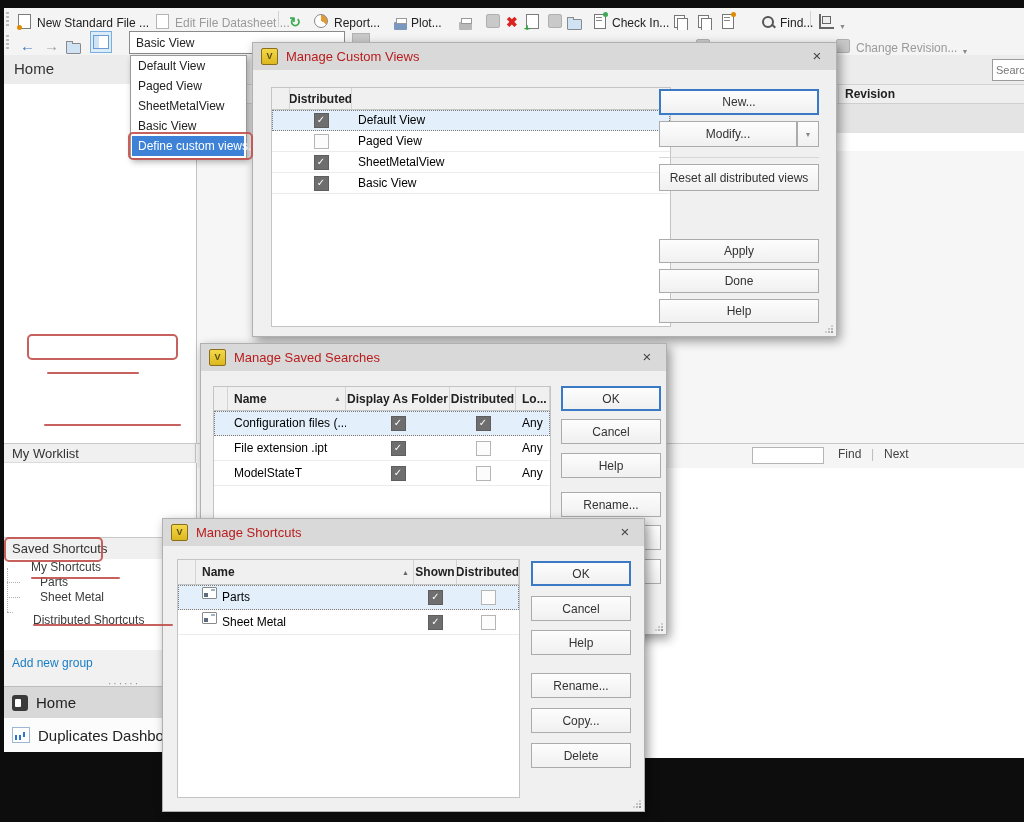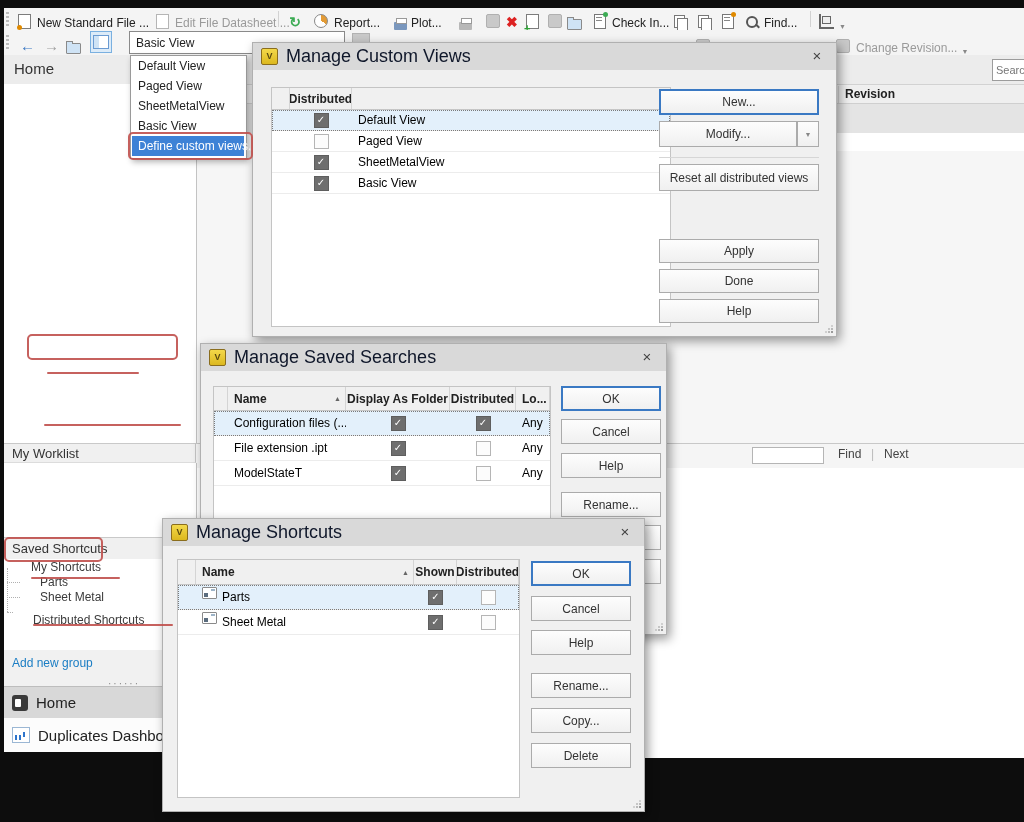--- a/index.html
+++ b/index.html
@@ -84,21 +84,21 @@
   .caret{font-size:7px;color:#888}
   
   #combo{left:129px;top:31px;width:216px;height:23px;background:#fff;border:1px solid #8a8a8a;font-size:12px;color:#222;line-height:23px;padding-left:6px;box-sizing:border-box;z-index:15}
   #ddlist{left:130px;top:55px;width:115px;height:102px;background:#fff;border:1px solid #9a9a9a;box-shadow:2px 3px 6px rgba(0,0,0,.3);z-index:20}
   .dditem{position:absolute;left:1px;width:112px;height:20px;line-height:20px;font-size:12px;color:#222;padding-left:6px;box-sizing:border-box;white-space:nowrap}
   .dditem.hl{background:#3d82d6;color:#fff}
   .grayiconcombo{left:352px;top:33px;width:16px;height:16px;background:#c9c9c9;border:1px solid #b2b2b2;z-index:1}
   
   .dlg{position:absolute;background:#f0f0f0;border:1px solid #b0b0b0;box-shadow:3px 4px 10px rgba(0,0,0,.4)}
   .dtitle{position:absolute;left:0;top:0;right:0;height:27px;background:#d9d9d9;display:flex;align-items:center}
-  .dtitle .txt{font-size:18px;color:#0f172a;margin-left:8px}
+  .dtitle .txt{font-size:13px;color:#b91c1c;margin-left:8px}
   .i-vault{width:15px;height:15px;margin-left:8px;background:linear-gradient(#f3d84a,#dcb81f);border:1px solid #8a6d1d;border-radius:2px;color:#5a4a10;font-size:9px;font-weight:bold;text-align:center;line-height:14px}
   .dclose{position:absolute;right:10px;top:4px;width:18px;height:18px;text-align:center;line-height:18px;font-size:15px;color:#444}
   .grid{position:absolute;background:#fff;border:1px solid #c4c4c4}
   .ghead{display:flex;background:#f0f0f0;border-bottom:1px solid #c6c6c6;font-weight:bold;color:#222}
   .ghead .c{border-right:1px solid #d4d4d4;box-sizing:border-box}
   .c{font-size:12px;display:flex;align-items:center;box-sizing:border-box;overflow:hidden;white-space:nowrap}
   .c.pad{padding-left:6px}
   .c.ctr{justify-content:center}
   .grow{display:flex;border-bottom:1px solid #ececec}
   .grow.selected{background:#e3f0fb;outline:1px dotted #7a7a7a;outline-offset:-1px}
@@ -168,21 +168,21 @@
   </div>
   <div class="tbi" style="left:668px">
       <span class="i-copy"></span>
     </div>
   <div class="tbi" style="left:692px">
       <span class="i-copy"></span>
     </div>
   <div class="tbi" style="left:716px">
       <span class="i-checkin orange"></span>
     </div>
-  <div class="tbi" style="left:740px">
+  <div class="tbi" style="left:756px">
     <span class="i-find"></span>
     <span>Find...</span>
   </div>
   <div class="vsep" style="left:806px"></div>
   <div class="tbi" style="left:814px">
     <span class="i-cart"></span>
     <span class="caret">▼</span>
   </div>
 </div>
 

